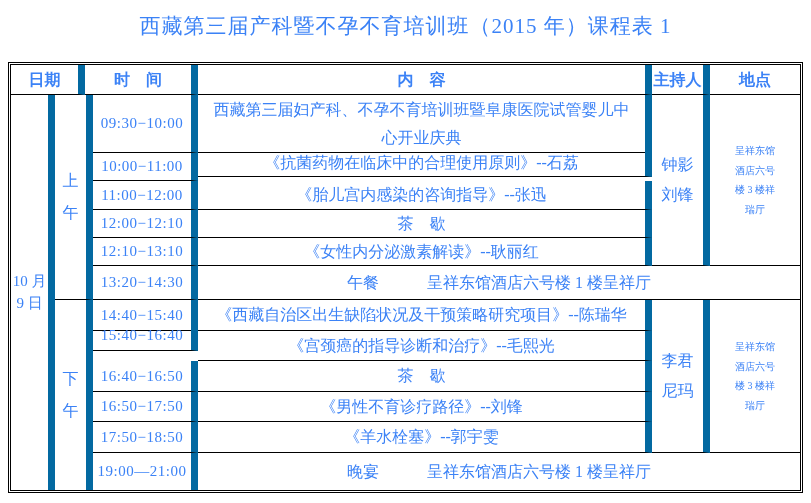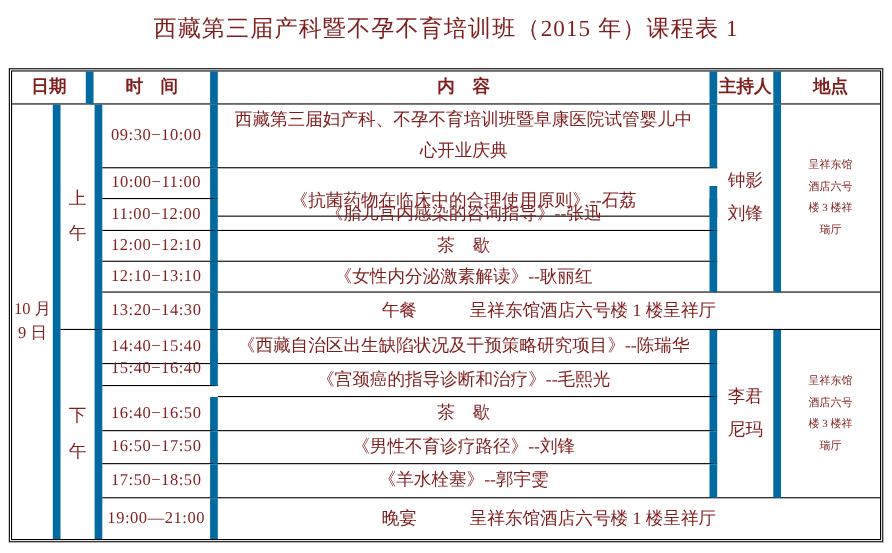--- a/index.html
+++ b/index.html
@@ -1,17 +1,17 @@
 <!DOCTYPE html>
 <html><head>
 <meta charset="utf-8">
 <style>
   html,body{margin:0;padding:0;background:#fff;}
   #canvas{position:relative;width:811px;height:503px;background:#ffffff;overflow:hidden;
-          font-family:"Liberation Serif","DejaVu Serif",serif;color:#7f1d1d;}
+          font-family:"Liberation Serif","DejaVu Serif",serif;color:#3b82f6;}
   #doc-title{position:absolute;top:12px;left:0;width:811px;text-align:center;
              font-size:21px;letter-spacing:1px;}
   #sched-table{position:absolute;left:8px;top:62px;width:795px;height:431px;
                box-sizing:border-box;border:3px double #000;background:#fff;}
   .cell{position:absolute;box-sizing:border-box;display:flex;flex-direction:column;
         align-items:center;justify-content:center;text-align:center;
         font-size:16px;line-height:1.35;overflow:hidden;}
   .br{border-right:7px solid #0369a1;}
   .bb{border-bottom:1px solid #000;}
   .hdr{font-weight:bold;font-size:16px;}
@@ -47,21 +47,21 @@
     <div class="cell br" style="left:44px;top:235px;width:38px;height:190px;">
       <div class="ampm-txt">下午</div>
     </div>
 
     <div class="cell time br bb" style="left:82px;top:30px;width:105px;height:58px;">09:30−10:00</div>
     <div class="cell br bb" style="left:187px;top:30px;width:454px;height:58px;">
       <div class="wrap2">西藏第三届妇产科、不孕不育培训班暨阜康医院试管婴儿中心开业庆典</div>
     </div>
 
     <div class="cell time br bb" style="left:82px;top:88px;width:105px;height:28px;">10:00−11:00</div>
-    <div class="cell br bb" style="left:187px;top:104px;width:454px;height:28px;">《抗菌药物在临床中的合理使用原则》--石荔</div>
+    <div class="cell br bb" style="left:187px;top:84px;width:454px;height:28px;">《抗菌药物在临床中的合理使用原则》--石荔</div>
 
     <div class="cell time br bb" style="left:82px;top:116px;width:105px;height:29px;">11:00−12:00</div>
     <div class="cell br bb" style="left:187px;top:116px;width:454px;height:29px;">《胎儿宫内感染的咨询指导》--张迅</div>
 
     <div class="cell time br bb" style="left:82px;top:145px;width:105px;height:28px;">12:00−12:10</div>
     <div class="cell br bb" style="left:187px;top:145px;width:454px;height:28px;">茶　歇</div>
 
     <div class="cell time br bb" style="left:82px;top:173px;width:105px;height:28px;">12:10−13:10</div>
     <div class="cell br bb" style="left:187px;top:173px;width:454px;height:28px;">《女性内分泌激素解读》--耿丽红</div>
 

